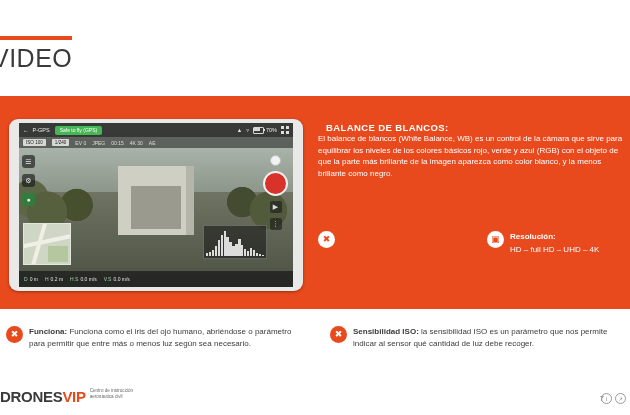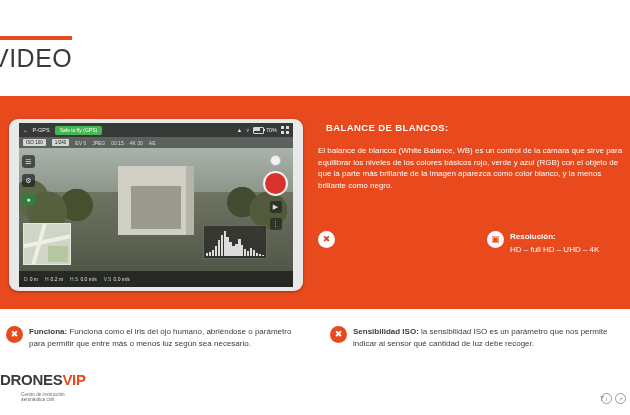--- a/index.html
+++ b/index.html
@@ -227,21 +227,21 @@
   .tele .lbl { color:#9ad1a0; }
 
   
   .wb-block {
     position: absolute;
     left: 318px; top: 122px;
     width: 312px;
   }
   .wb-title {
     color: #ffffff; font-weight: bold; font-size: 9.5px; letter-spacing:.4px;
-    margin-bottom: 12px;
+    margin-bottom: 0;
     padding-left: 8px;
   }
   .wb-body {
     color: #ffffff; font-size: 8px; line-height: 1.45;
   }
 
   
   .feat {
     position: absolute;
     display: flex;
@@ -262,21 +262,21 @@
   .feat-res .res-val { display:block; margin-top: 1px; }
 
   
   .feat-dia { left: 6px; top: 326px; width: 300px; color:#3b3b3b; }
   .feat-iso { left: 330px; top: 326px; width: 300px; color:#3b3b3b; }
   .feat-dia .feat-icon, .feat-iso .feat-icon { background:#e8491d; color:#fff; }
 
   
   .footer-logo {
     position:absolute; left: 0; bottom: 10px;
-    display:flex; align-items:center; gap:4px;flex-direction:column;
+    display:flex; align-items:flex-start; gap:4px;
   }
   .logo-text {
     font-size: 15px; font-weight: bold; color:#3a3a3a; letter-spacing:-.3px;
   }
   .logo-text .vip { color:#e8491d; }
   .logo-sub {
     font-size: 4.6px; color:#6a6a6a; line-height:1.25; padding-bottom:2px;
   }
   .page-no {
     position:absolute; right: 26px; bottom: 12px;

